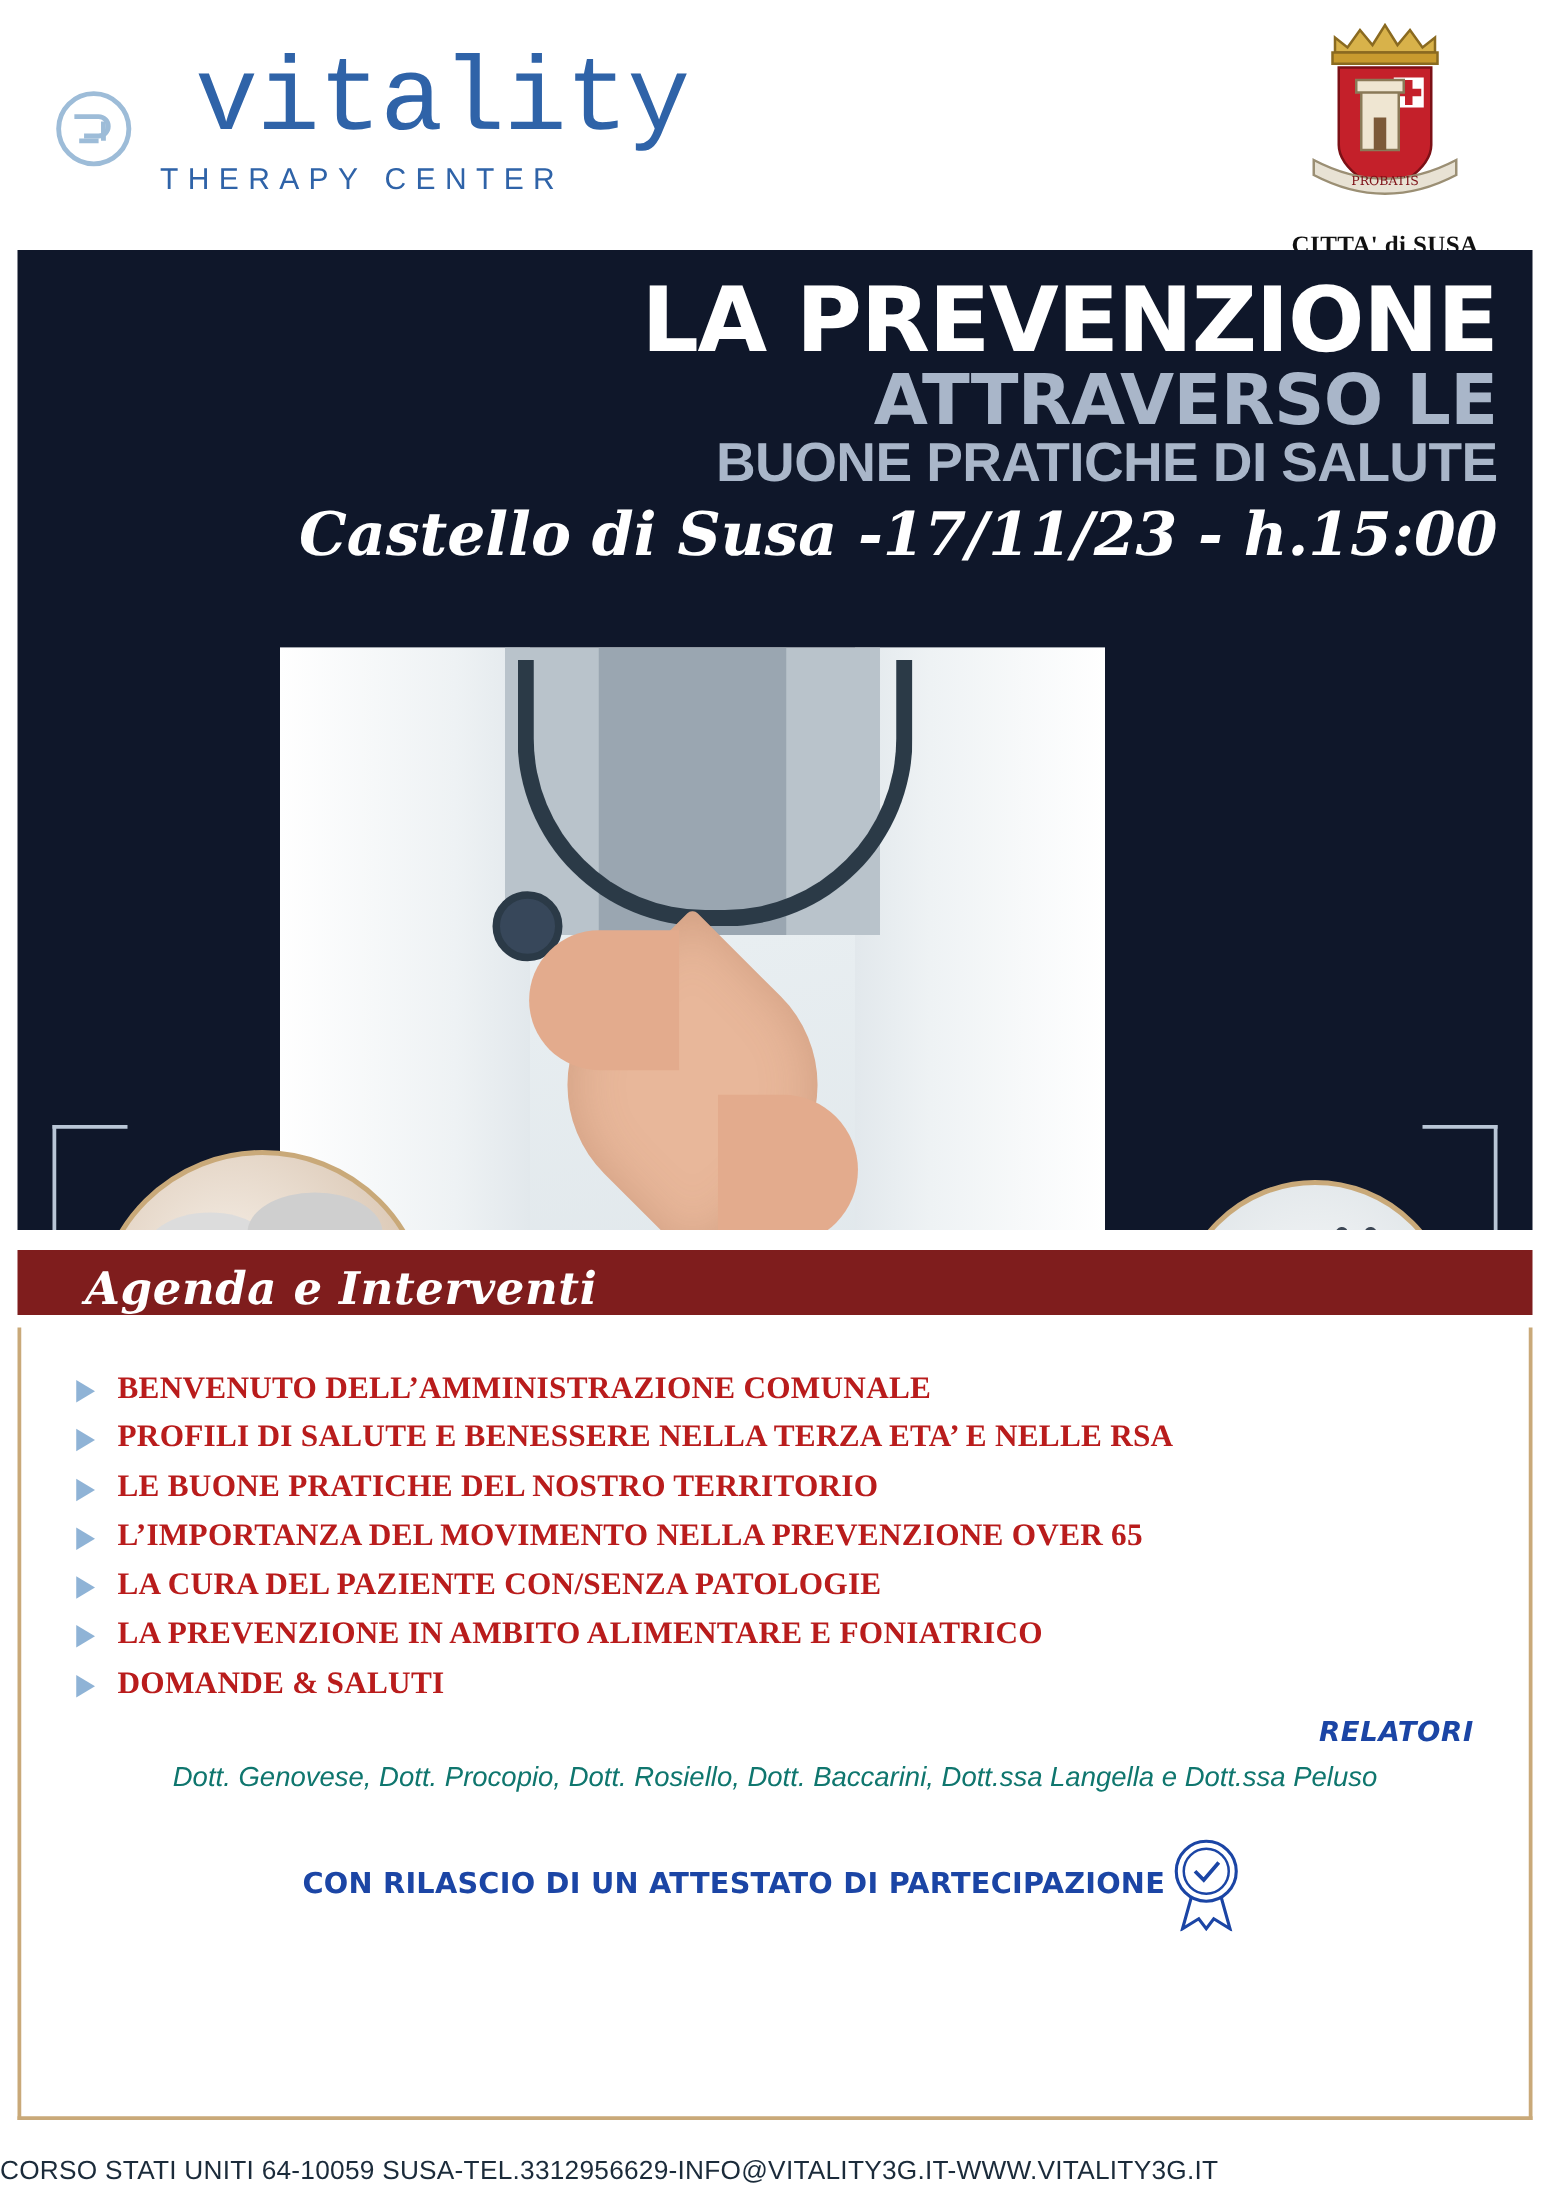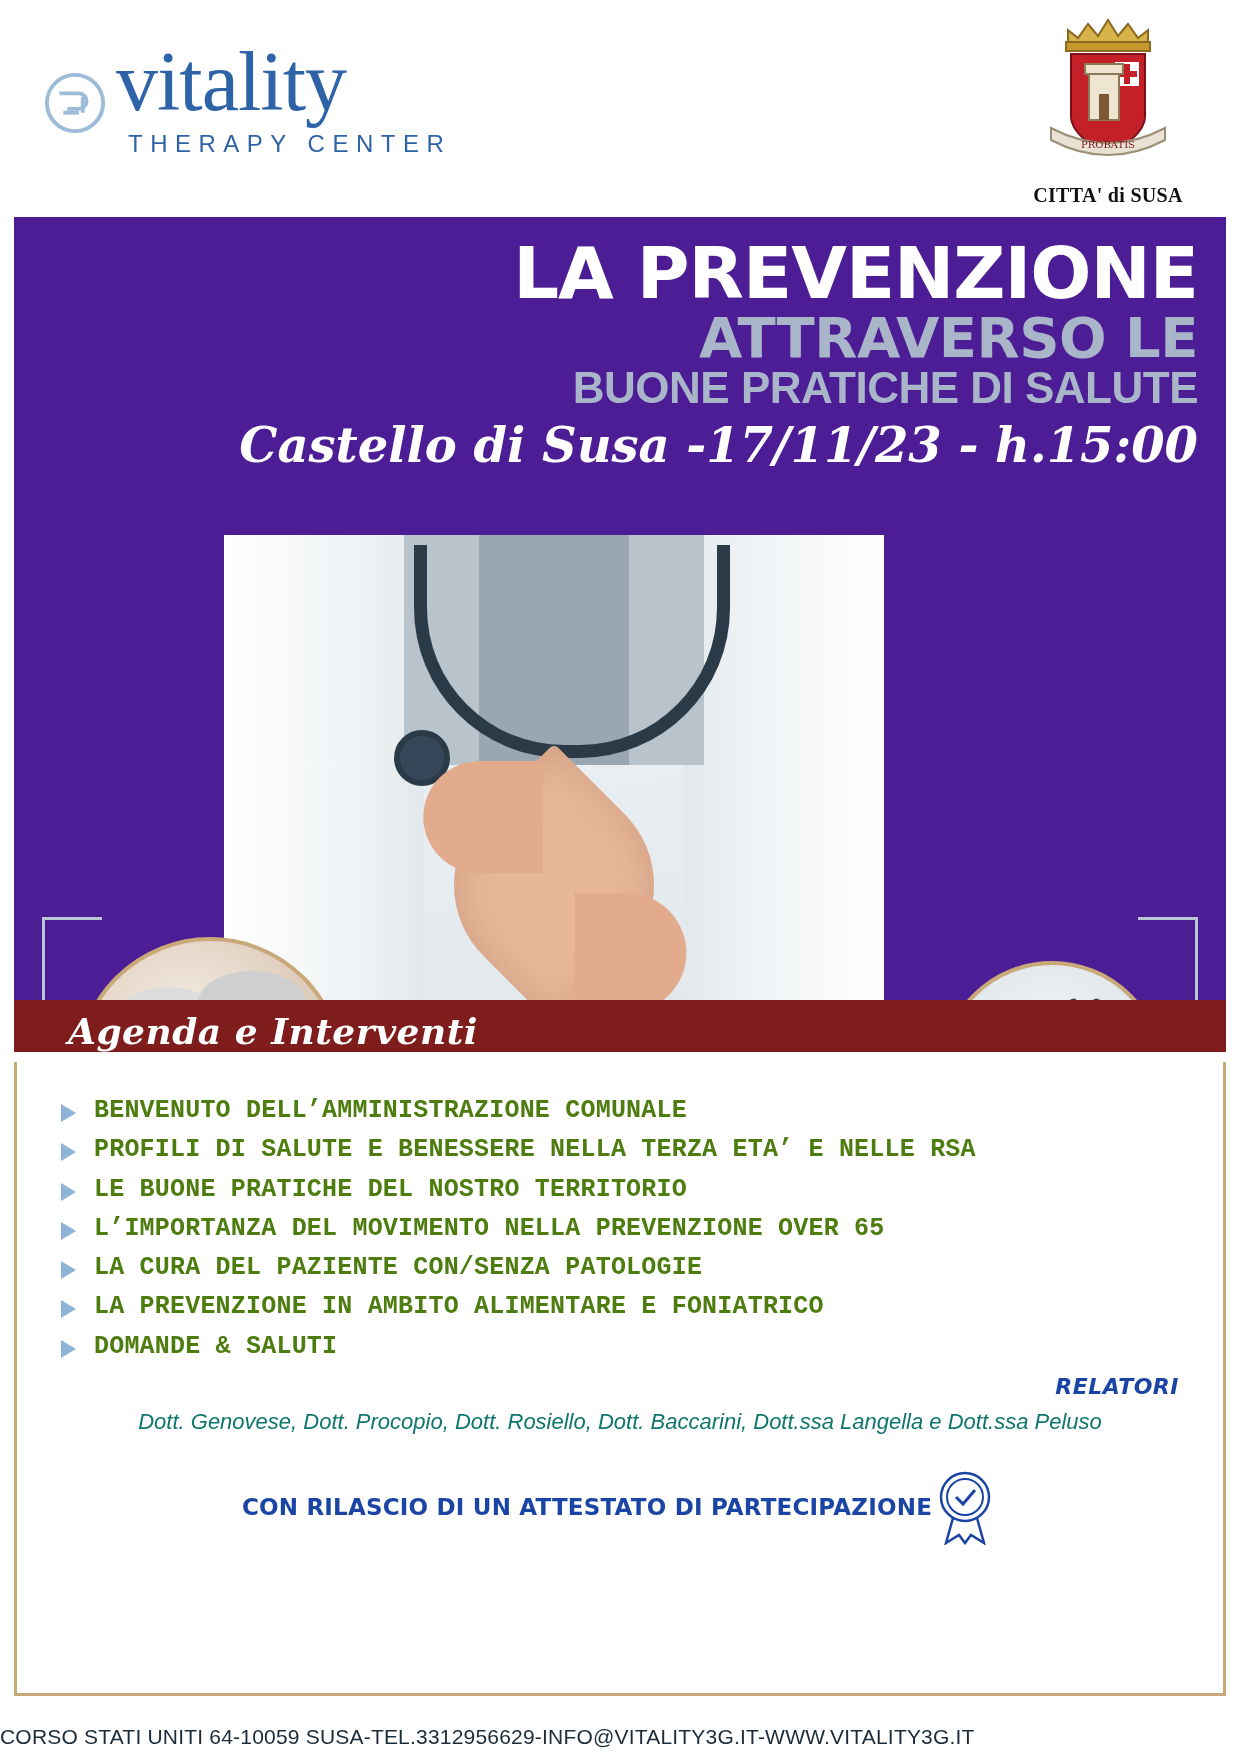--- a/index.html
+++ b/index.html
@@ -32,26 +32,27 @@
     height: 62px;
     margin-top: 30px;
     margin-right: 10px;
     flex: none;
   }
   .logo-text {
     display: flex;
     flex-direction: column;
   }
   .logo-word {
-    font-family: Liberation Serif, serif;
+    font-family: Liberation Mono, monospace;
     font-size: 84px;
     line-height: 0.95;
     letter-spacing: -1px;
     color: #2f63a8;
     font-weight: 400;
+    margin-left: 40px;
   }
   .logo-sub {
     font-family: "Liberation Sans", sans-serif;
     font-size: 24px;
     letter-spacing: 7.5px;
     color: #2f63a8;
     margin-top: 8px;
     margin-left: 12px;
   }
   .crest {
@@ -66,22 +67,22 @@
     font-weight: bold;
     font-size: 20px;
     color: #111;
     margin-top: 2px;
     letter-spacing: 0.3px;
   }
 
   
   .hero {
     position: relative;
-    margin: 17px 14px;
-    background: #4c1d95;
+    margin: 0 14px;
+    background: #0f172a;
     height: 784px;
     overflow: hidden;
   }
   .hero-titles {
     padding-top: 20px;
     text-align: right;
     padding-right: 28px;
   }
   .title1 {
     font-family: "DejaVu Sans", sans-serif;
@@ -274,24 +275,24 @@
   .bullet {
     width: 0; height: 0;
     border-left: 15px solid #8fb3d6;
     border-top: 9px solid transparent;
     border-bottom: 9px solid transparent;
     margin-right: 18px;
     margin-top: 6px;
     flex: none;
   }
   .agenda-list .txt {
-    font-family: Liberation Mono, monospace;
+    font-family: Liberation Serif, serif;
     font-weight: bold;
     font-size: 25px;
-    color: #4d7c0f;
+    color: #b91c1c;
     letter-spacing: 0.2px;
     line-height: 1.05;
   }
   .relatori-title {
     text-align: right;
     font-family: "DejaVu Sans", sans-serif;
     font-weight: bold;
     font-style: italic;
     font-size: 22px;
     color: #1b45a5;

